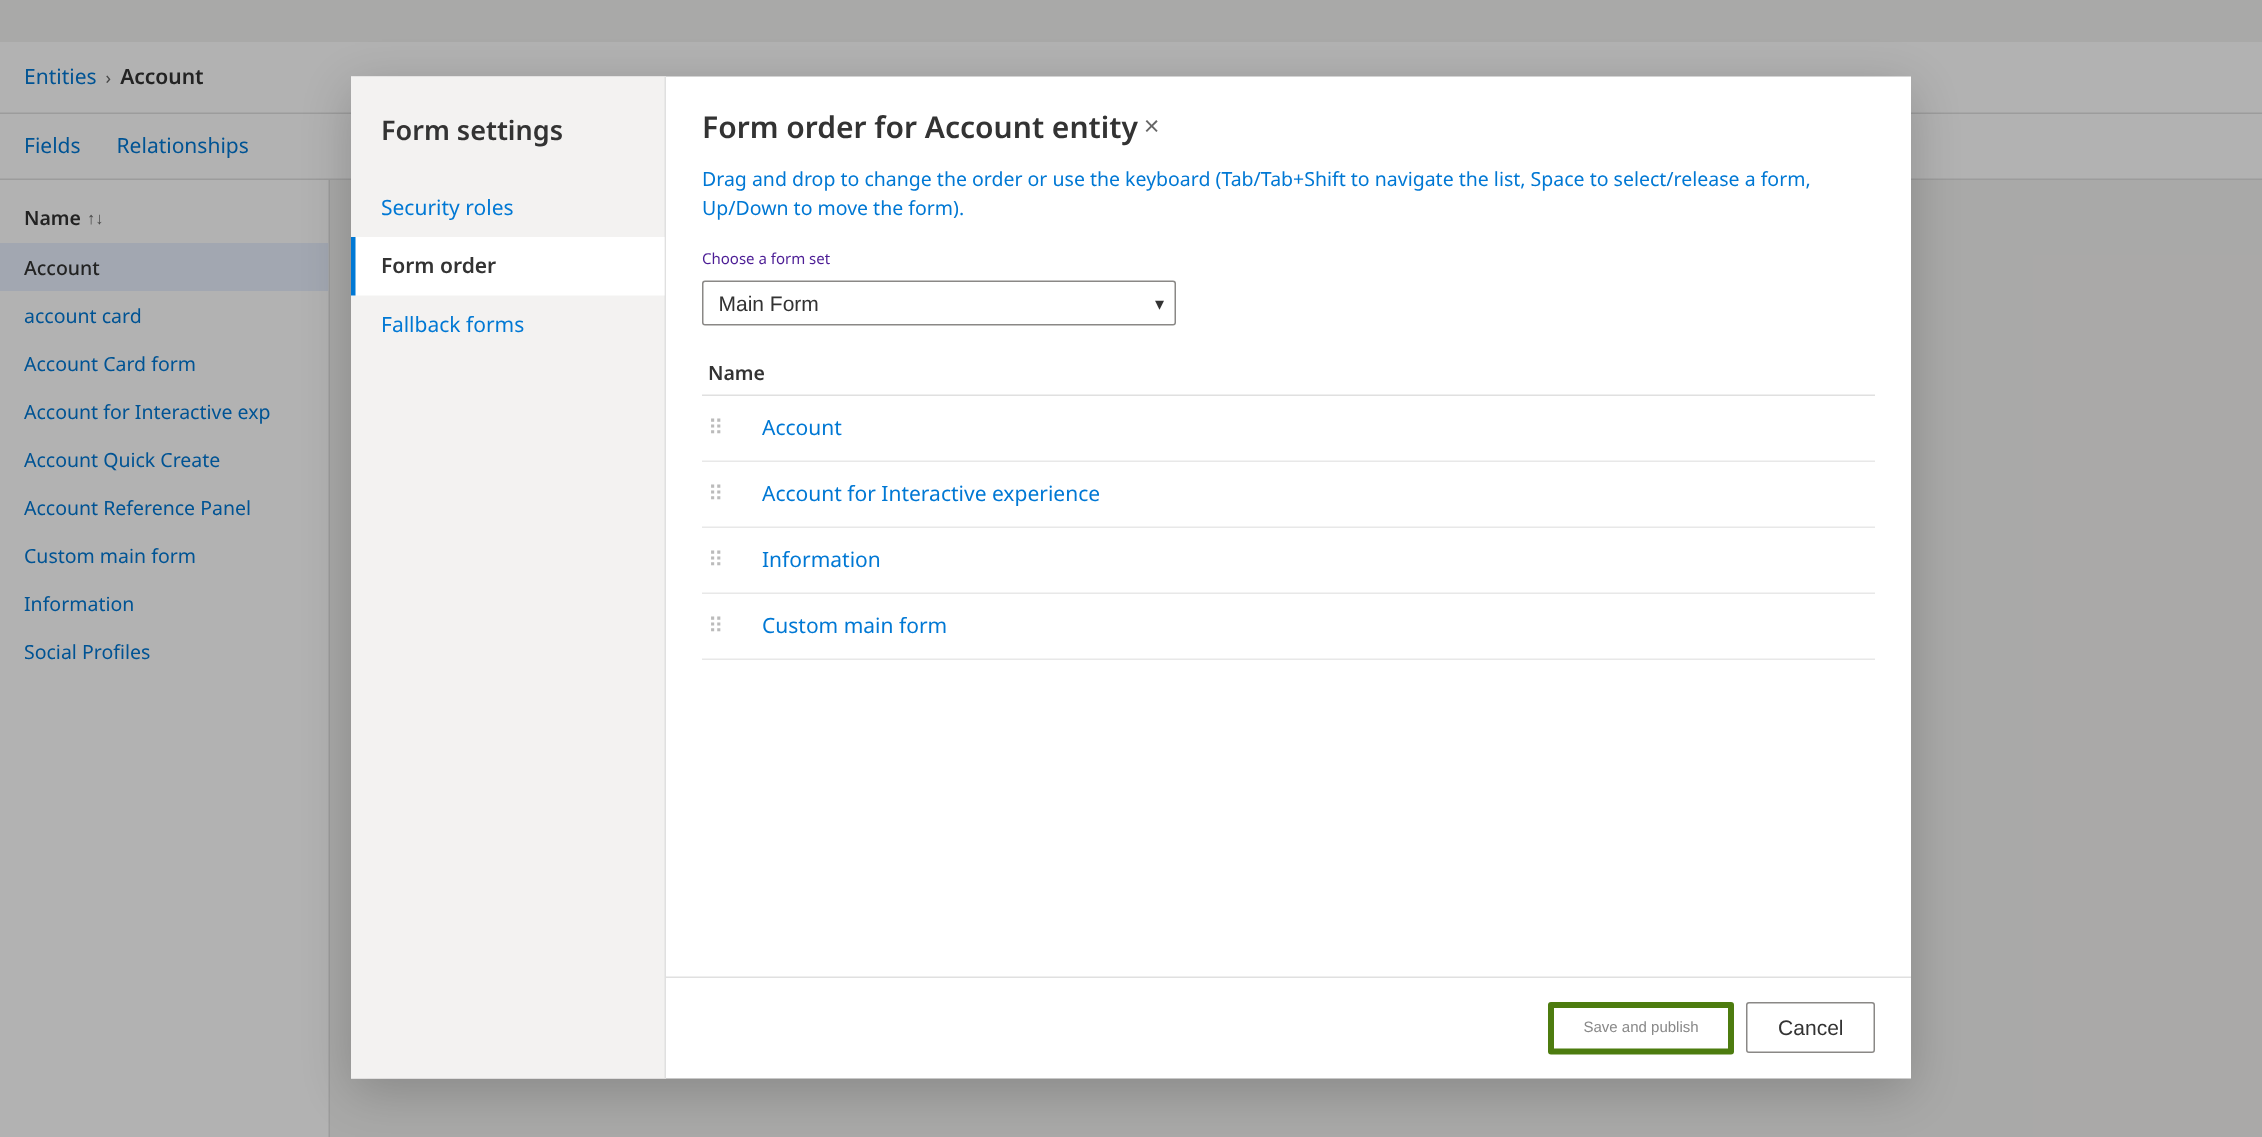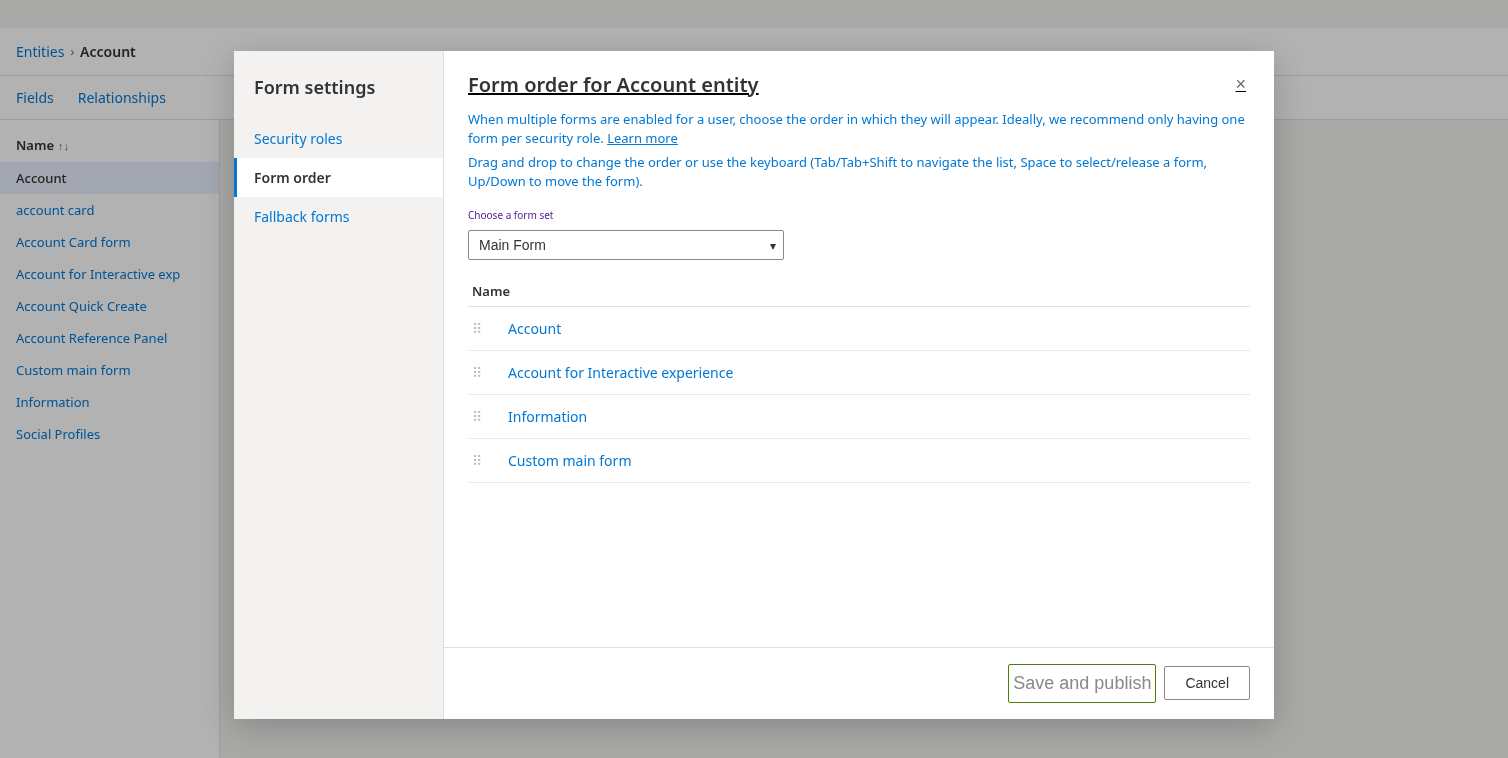--- a/index.html
+++ b/index.html
@@ -159,24 +159,22 @@
     .modal-right {
       flex: 1;
       display: flex;
       flex-direction: column;
       overflow: hidden;
     }
 
     .modal-header {
       display: flex;
       align-items: center;
-      justify-content: space-between;
       padding: 20px 24px 12px;
       border-bottom: none;
-      text-decoration: underline;
     }
     .modal-title {
       font-size: 20px;
       font-weight: 600;
       color: #333;
     }
     .modal-close-btn {
       background: none;
       border: none;
       cursor: pointer;
@@ -273,24 +271,24 @@
     .modal-footer {
       display: flex;
       align-items: center;
       justify-content: flex-end;
       padding: 16px 24px;
       border-top: 1px solid #e0e0e0;
       gap: 8px;
     }
     .btn-save {
       background: #fff;
-      border: 1px solid #4d7c0f;
+      border: 4px solid #4d7c0f;
       color: #888;
-      padding: 8px 4px;
-      font-size: 18px;
+      padding: 8px 20px;
+      font-size: 10px;
       cursor: not-allowed;
       border-radius: 2px;
     }
     .btn-cancel {
       background: #fff;
       border: 1px solid #8a8886;
       color: #333;
       padding: 8px 20px;
       font-size: 14px;
       cursor: pointer;
@@ -341,24 +339,20 @@
       <div class="modal-nav-item modal-nav-item-link">Fallback forms</div>
     </div>
 
     <div class="modal-right">
       <div class="modal-header">
         <span class="modal-title">Form order for Account entity</span>
         <button class="modal-close-btn">×</button>
       </div>
 
       <div class="modal-body">
-        <div class="description-text">
-          <span>When multiple forms are enabled for a user, choose the order in which they will appear. Ideally, we recommend only having one form per security role.</span>
-          <span class="link">Learn more</span>
-        </div>
         <div class="description-text">
           <span>Drag and drop to change the order or use the keyboard (Tab/Tab+Shift to navigate the list, Space to select/release a form, Up/Down to move the form).</span>
         </div>
 
         <div class="form-set-label">Choose a form set</div>
         <div class="select-wrapper">
           <select>
             <option>Main Form</option>
             <option>Quick Create</option>
             <option>Card</option>

